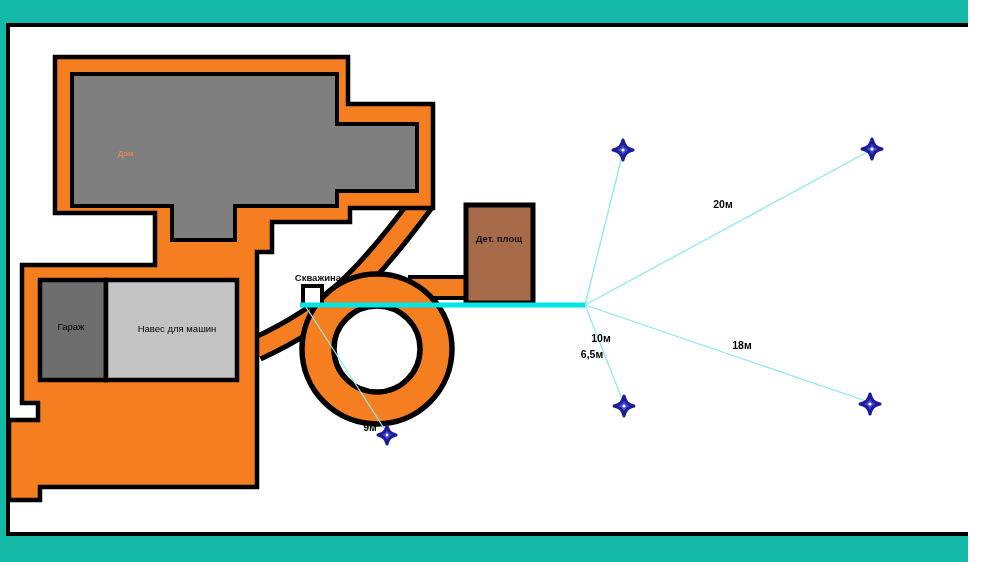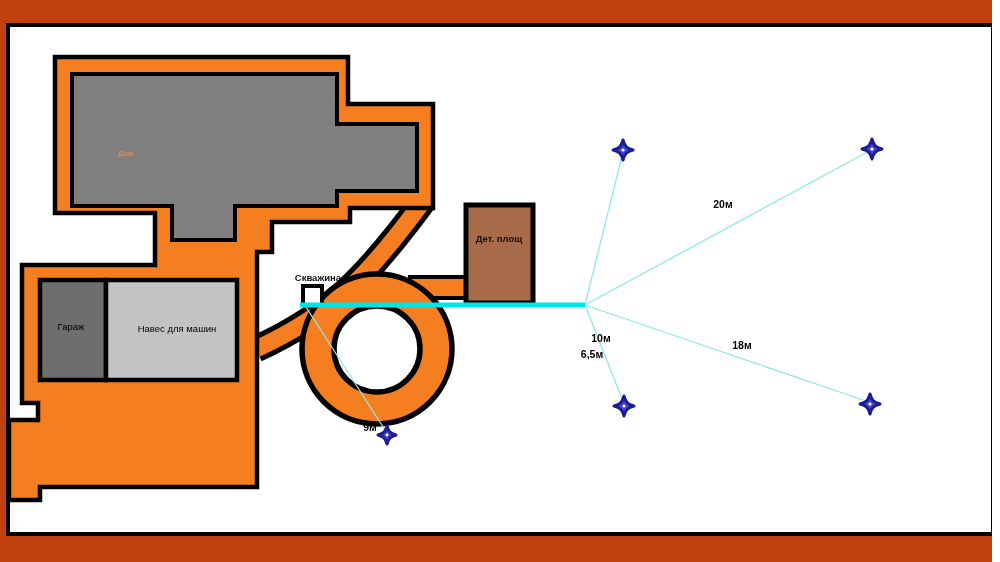--- a/index.html
+++ b/index.html
@@ -1,19 +1,18 @@
 <!DOCTYPE html>
 <html><head>
 <meta charset="utf-8">
 <style>
   html,body{margin:0;padding:0;background:#ffffff;}
   .stage{
-    position:relative;width:968px;height:562px;background:#c2410c;overflow:hidden;
+    position:relative;width:968px;height:562px;background:#14b8a6;overflow:hidden;
     font-family:"Liberation Sans", sans-serif;
-    padding-left:24px;
   }
   svg{position:absolute;left:0;top:0;}
   text{font-family:"Liberation Sans", sans-serif;}
   .t-measure{font-size:10.5px;font-weight:700;fill:#000000;}
   .t-bld{font-size:9.5px;font-weight:400;fill:#000000;}
   .t-bld-b{font-size:9.5px;font-weight:700;fill:#10101c;}
   .t-house{font-size:7.5px;font-weight:700;fill:#d98a5a;}
 </style>
 </head>
 <body>

